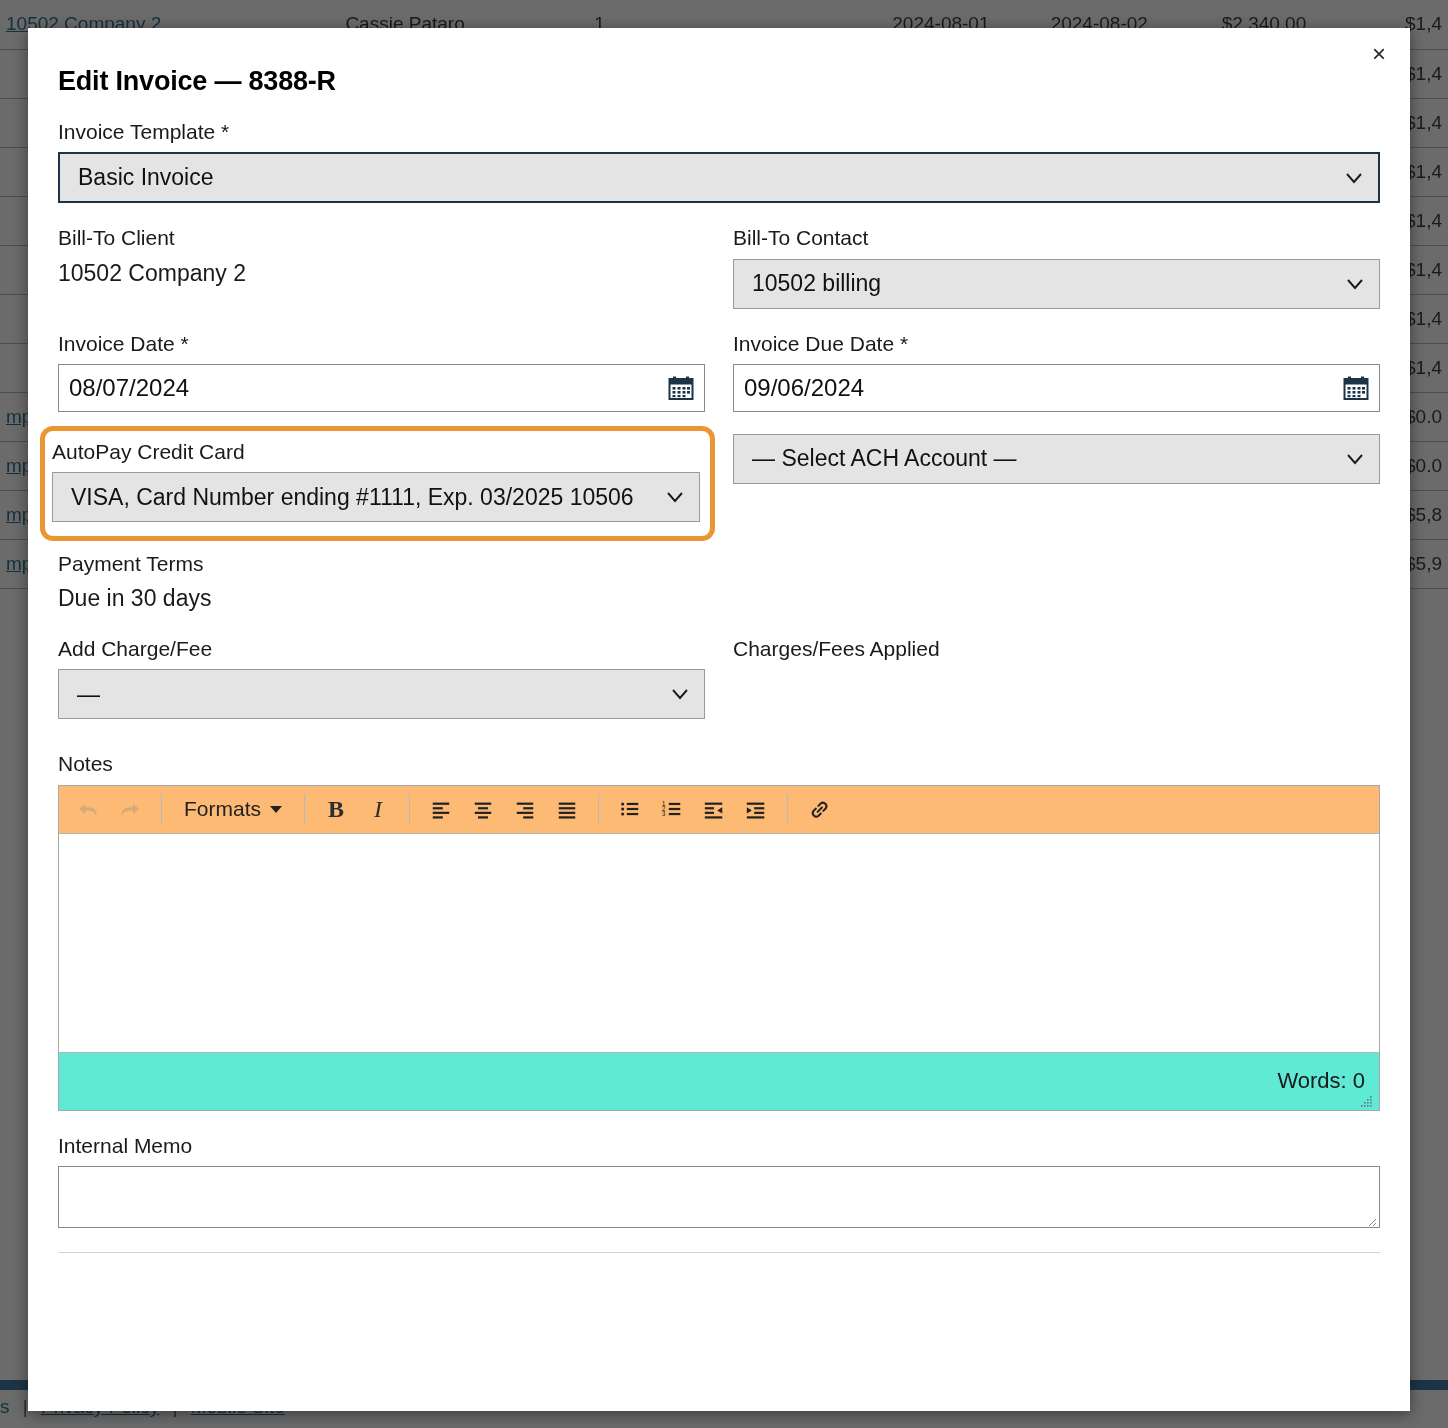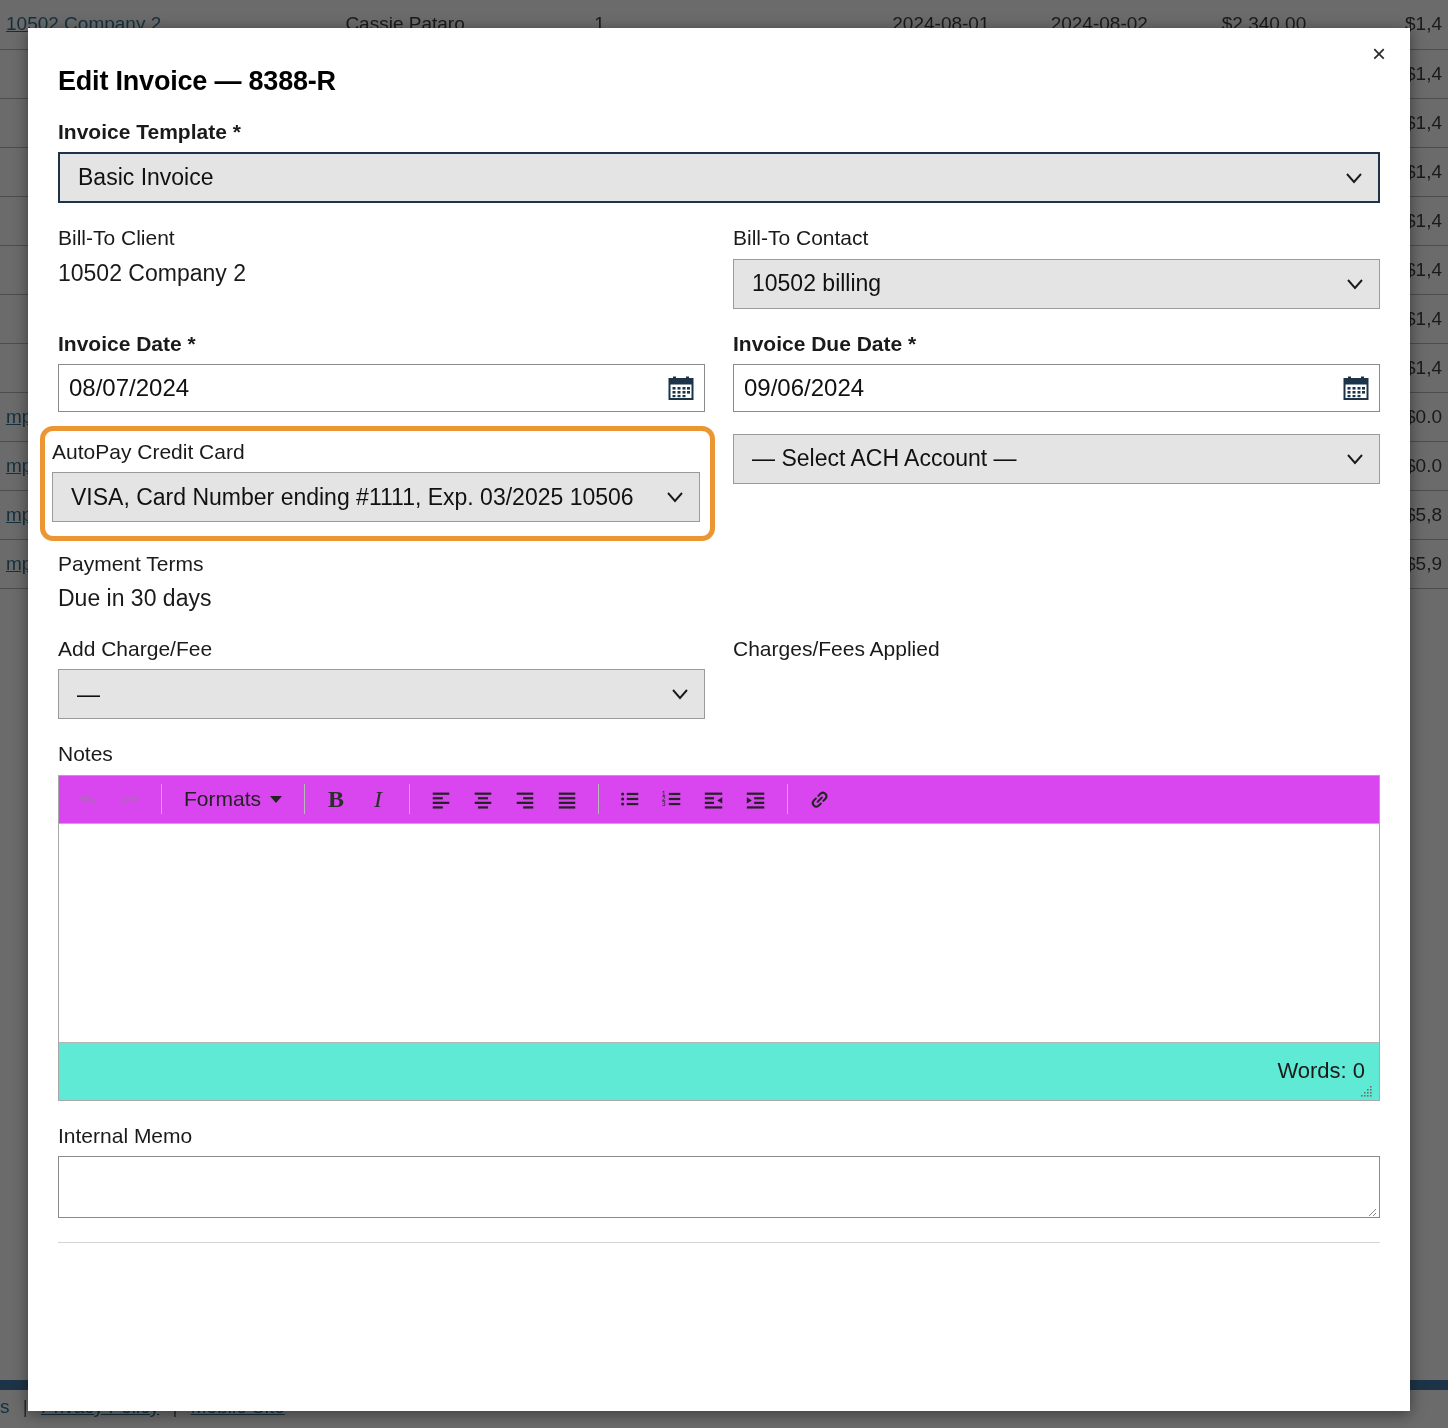--- a/index.html
+++ b/index.html
@@ -94,21 +94,21 @@
 
   .row { display: flex; gap: 28px; }
   .col { flex: 1 1 0; min-width: 0; }
 
   .fld-label {
     font-size: 21px;
     color: #1a1a1a;
     margin-bottom: 7px;
     line-height: 1.25;
   }
-  .fld-label.req { font-weight: bold; }
+  .fld-label.req { font-weight: normal; }
 
   .static-val {
     font-size: 23px;
     color: #1a1a1a;
     line-height: 1.3;
     margin-bottom: 4px;
   }
 
   
   .sel {
@@ -177,21 +177,21 @@
     margin: -8px -10px 8px -18px;
   }
 
   
   .editor-wrap {
     border: 1px solid #a8a8a8;
     background: #fff;
     width: 100%;
   }
   .editor-toolbar {
-    background: #d946ef;
+    background: #fdba74;
     border-bottom: 1px solid #b5b5b5;
     height: 48px;
     display: flex;
     align-items: center;
     padding: 0 8px;
     gap: 0;
   }
   .tb-btn {
     width: 42px; height: 38px;
     display: flex; align-items: center; justify-content: center;
@@ -537,21 +537,21 @@
               </svg>
           </span>
         </div>
       </div>
       <div class="col field-block">
         <div class="fld-label">Charges/Fees Applied</div>
         <div class="static-val"></div>
       </div>
     </div>
 
-    <div class="field-block" style="">
+    <div class="field-block" style="margin-top:10px;">
       <div class="fld-label">Notes</div>
       <div class="editor-wrap">
 
         <div class="editor-toolbar">
           <button class="tb-btn disabled">
             <svg viewBox="0 0 24 24" width="24" height="24">
                 <path d="M9 7 L3 12 L9 17 L9 13.5 C15 13 19 15 20.5 19 C21 13 17 9.5 9 10.5 Z" fill="#8a8a8a"></path>
               </svg>
           </button>
           <button class="tb-btn disabled">

